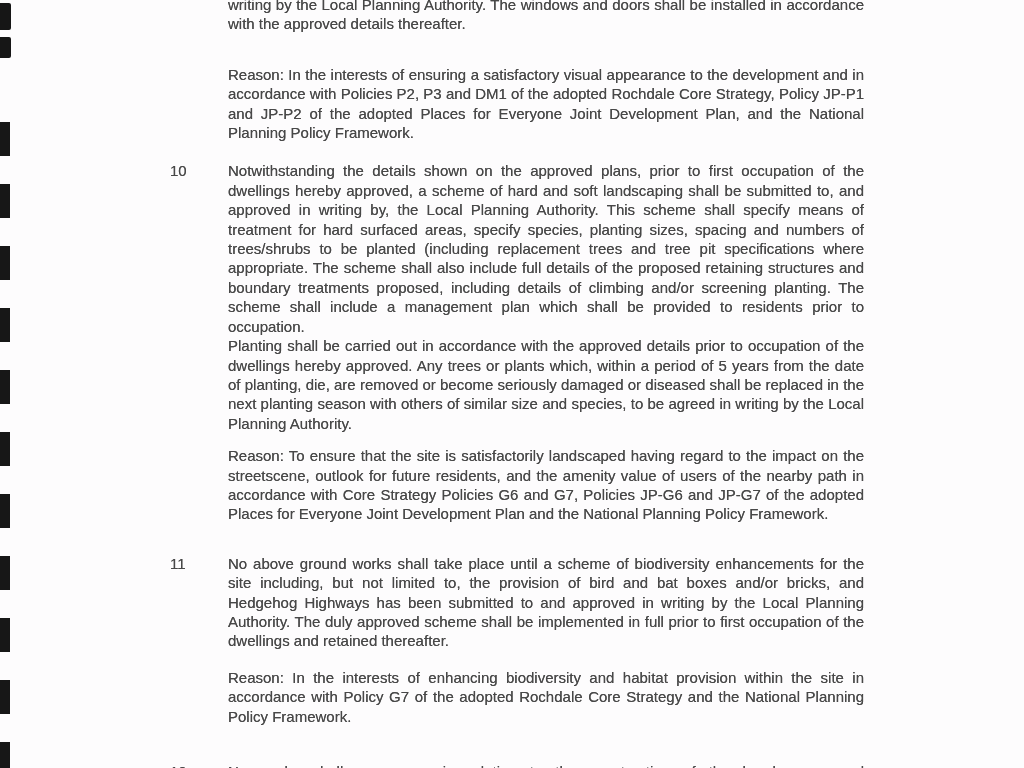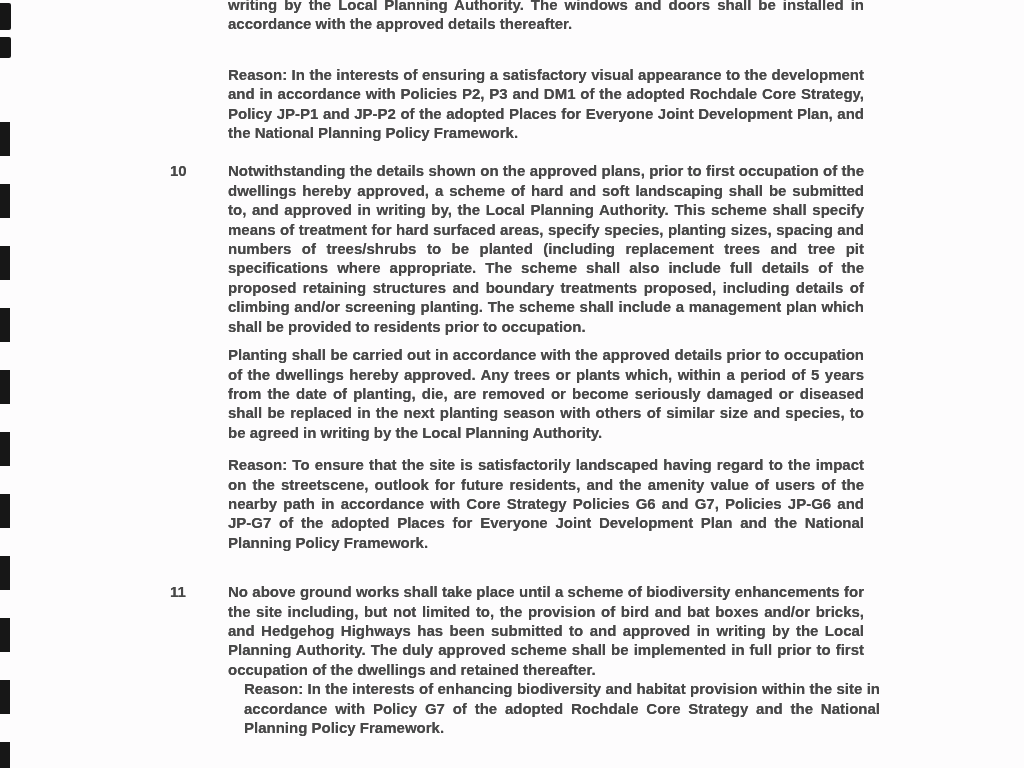--- a/index.html
+++ b/index.html
@@ -7,21 +7,20 @@
     width: 1024px; height: 768px;
     overflow: hidden;
     background: #fdfcfd;
     font-family: "Liberation Sans", "DejaVu Sans", sans-serif;
   }
   .page {
     position: relative;
     width: 880px; height: 768px;
     background: #fdfcfd;
     overflow: hidden;
-    font-weight: bold;
   }
   
   .scan-dash {
     position: absolute;
     left: 0; width: 11px;
     background: #161616;
     border-radius: 0 2px 2px 0;
   }
   .dash-a { top: 3px;  height: 27px; }
   .dash-b { top: 37px; height: 21px; }
@@ -58,25 +57,25 @@
     display: grid;
     grid-template-columns: 58px 636px;
   }
   .num  { text-align: left; }
   .para {
     text-align: justify;
     text-justify: inter-word;
   }
   .b0 { margin-bottom: 16px; }
   .b1 { margin-bottom: 19px; margin-top: 31px; }
-  .b2 { margin-bottom: 9px; }
+  .b2 { }
   .b3 { margin-bottom: 13px; }
   .b4 { margin-bottom: 30px; }
-  .b5 { }
-  .b6 { margin-bottom: 36px; gap: 16px; }
+  .b5 { margin-bottom: 17px; }
+  .b6 { margin-bottom: 36px; }
   .b7 .para { text-align-last: justify; }
 </style>
 </head>
 <body>
 
 <div class="page">
 
   <div class="scan-dash dash-a"></div>
   <div class="scan-dash dash-b"></div>
   <div class="scan-strip"></div>

